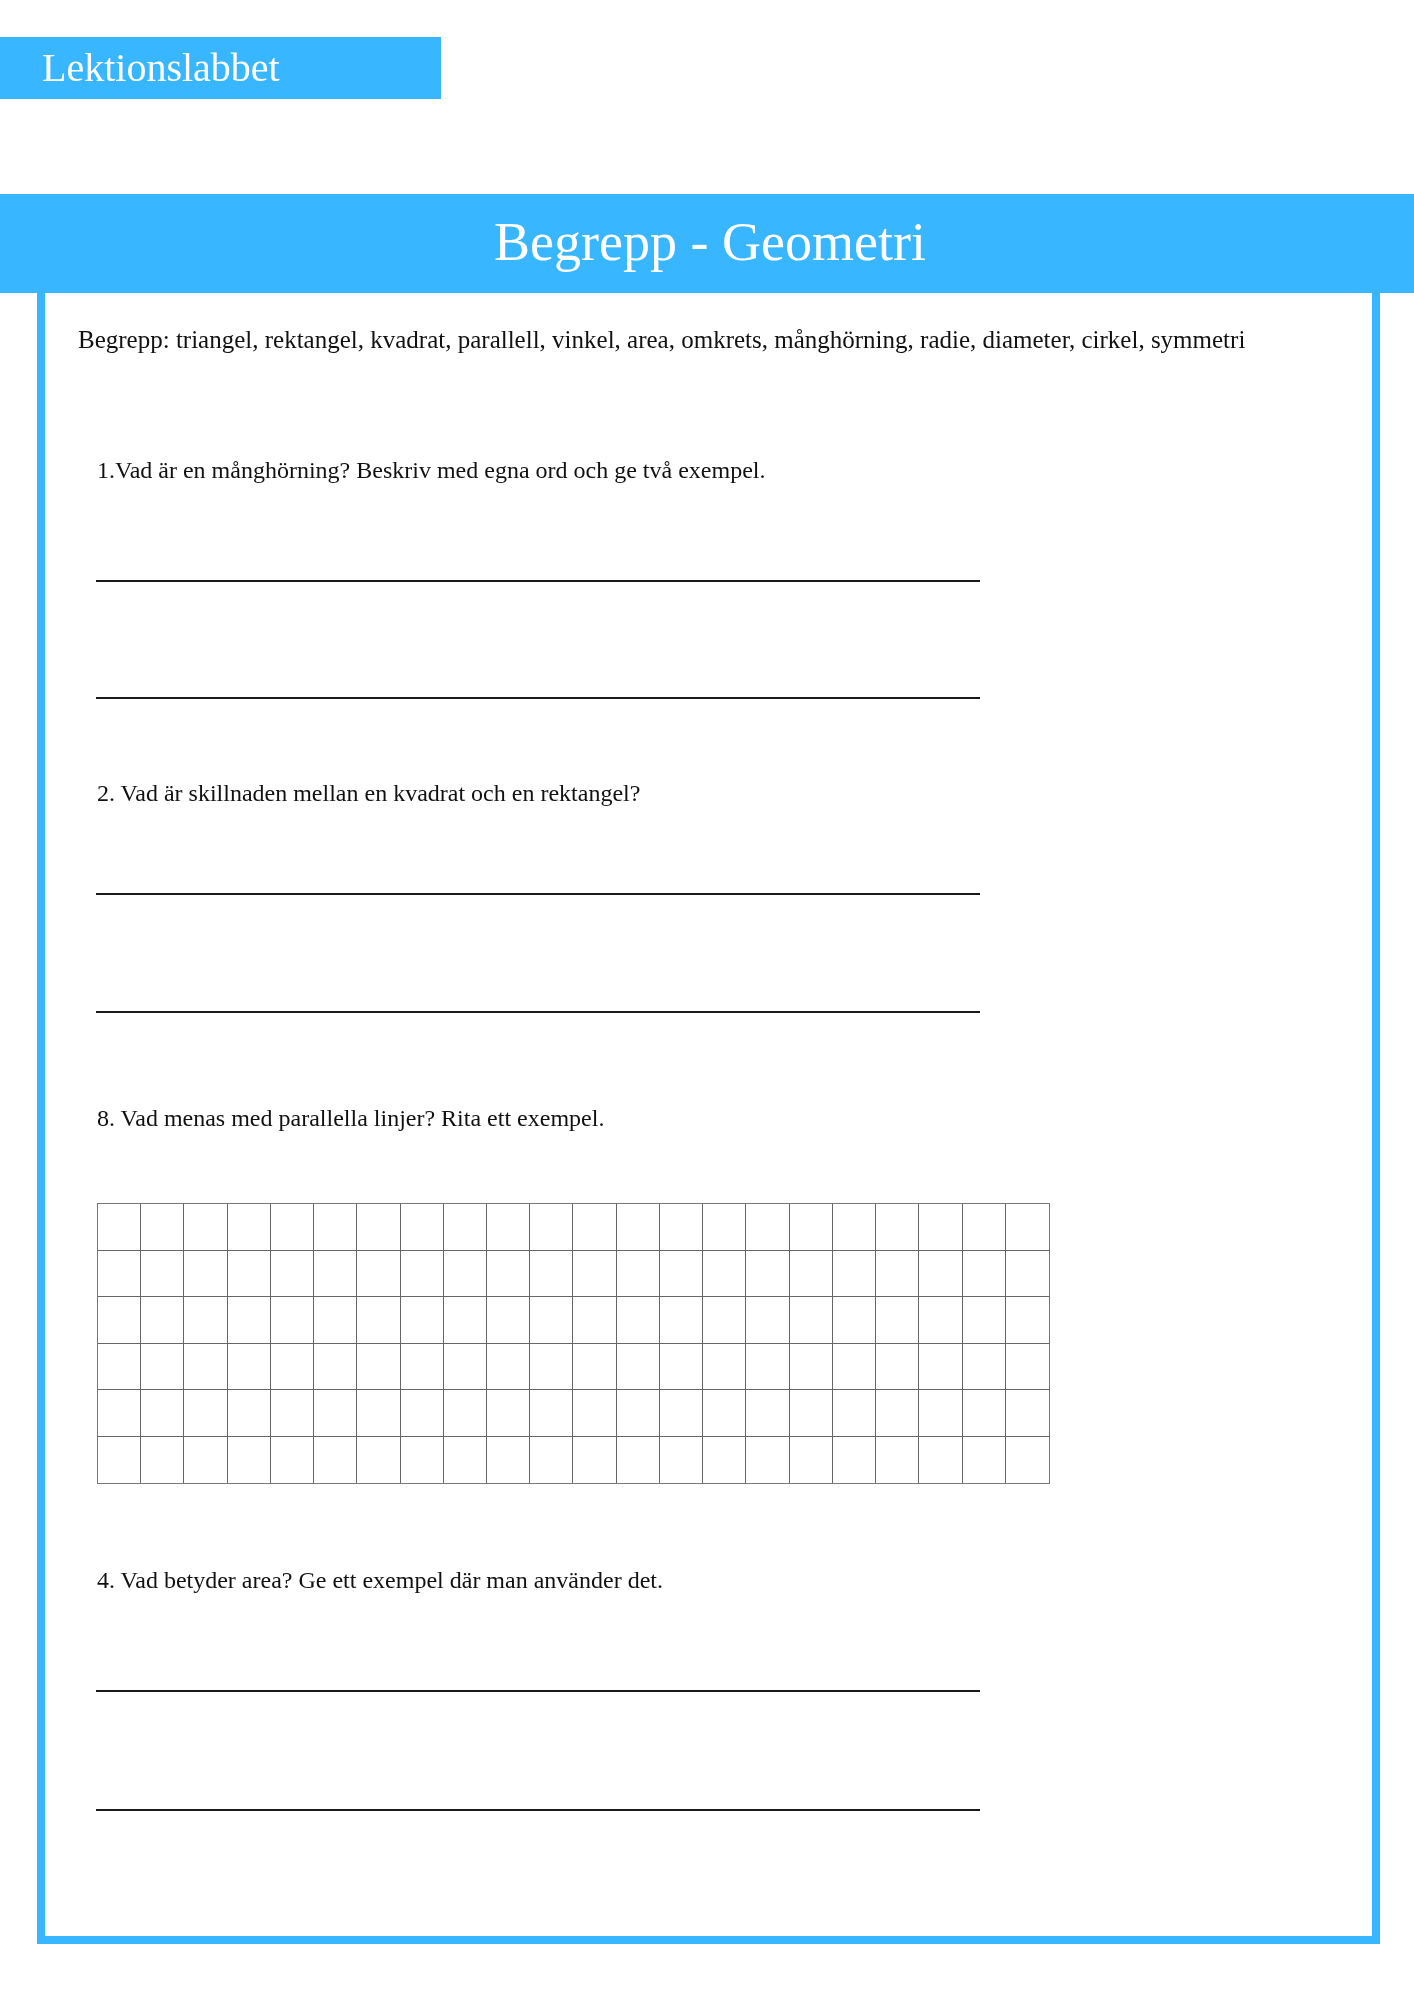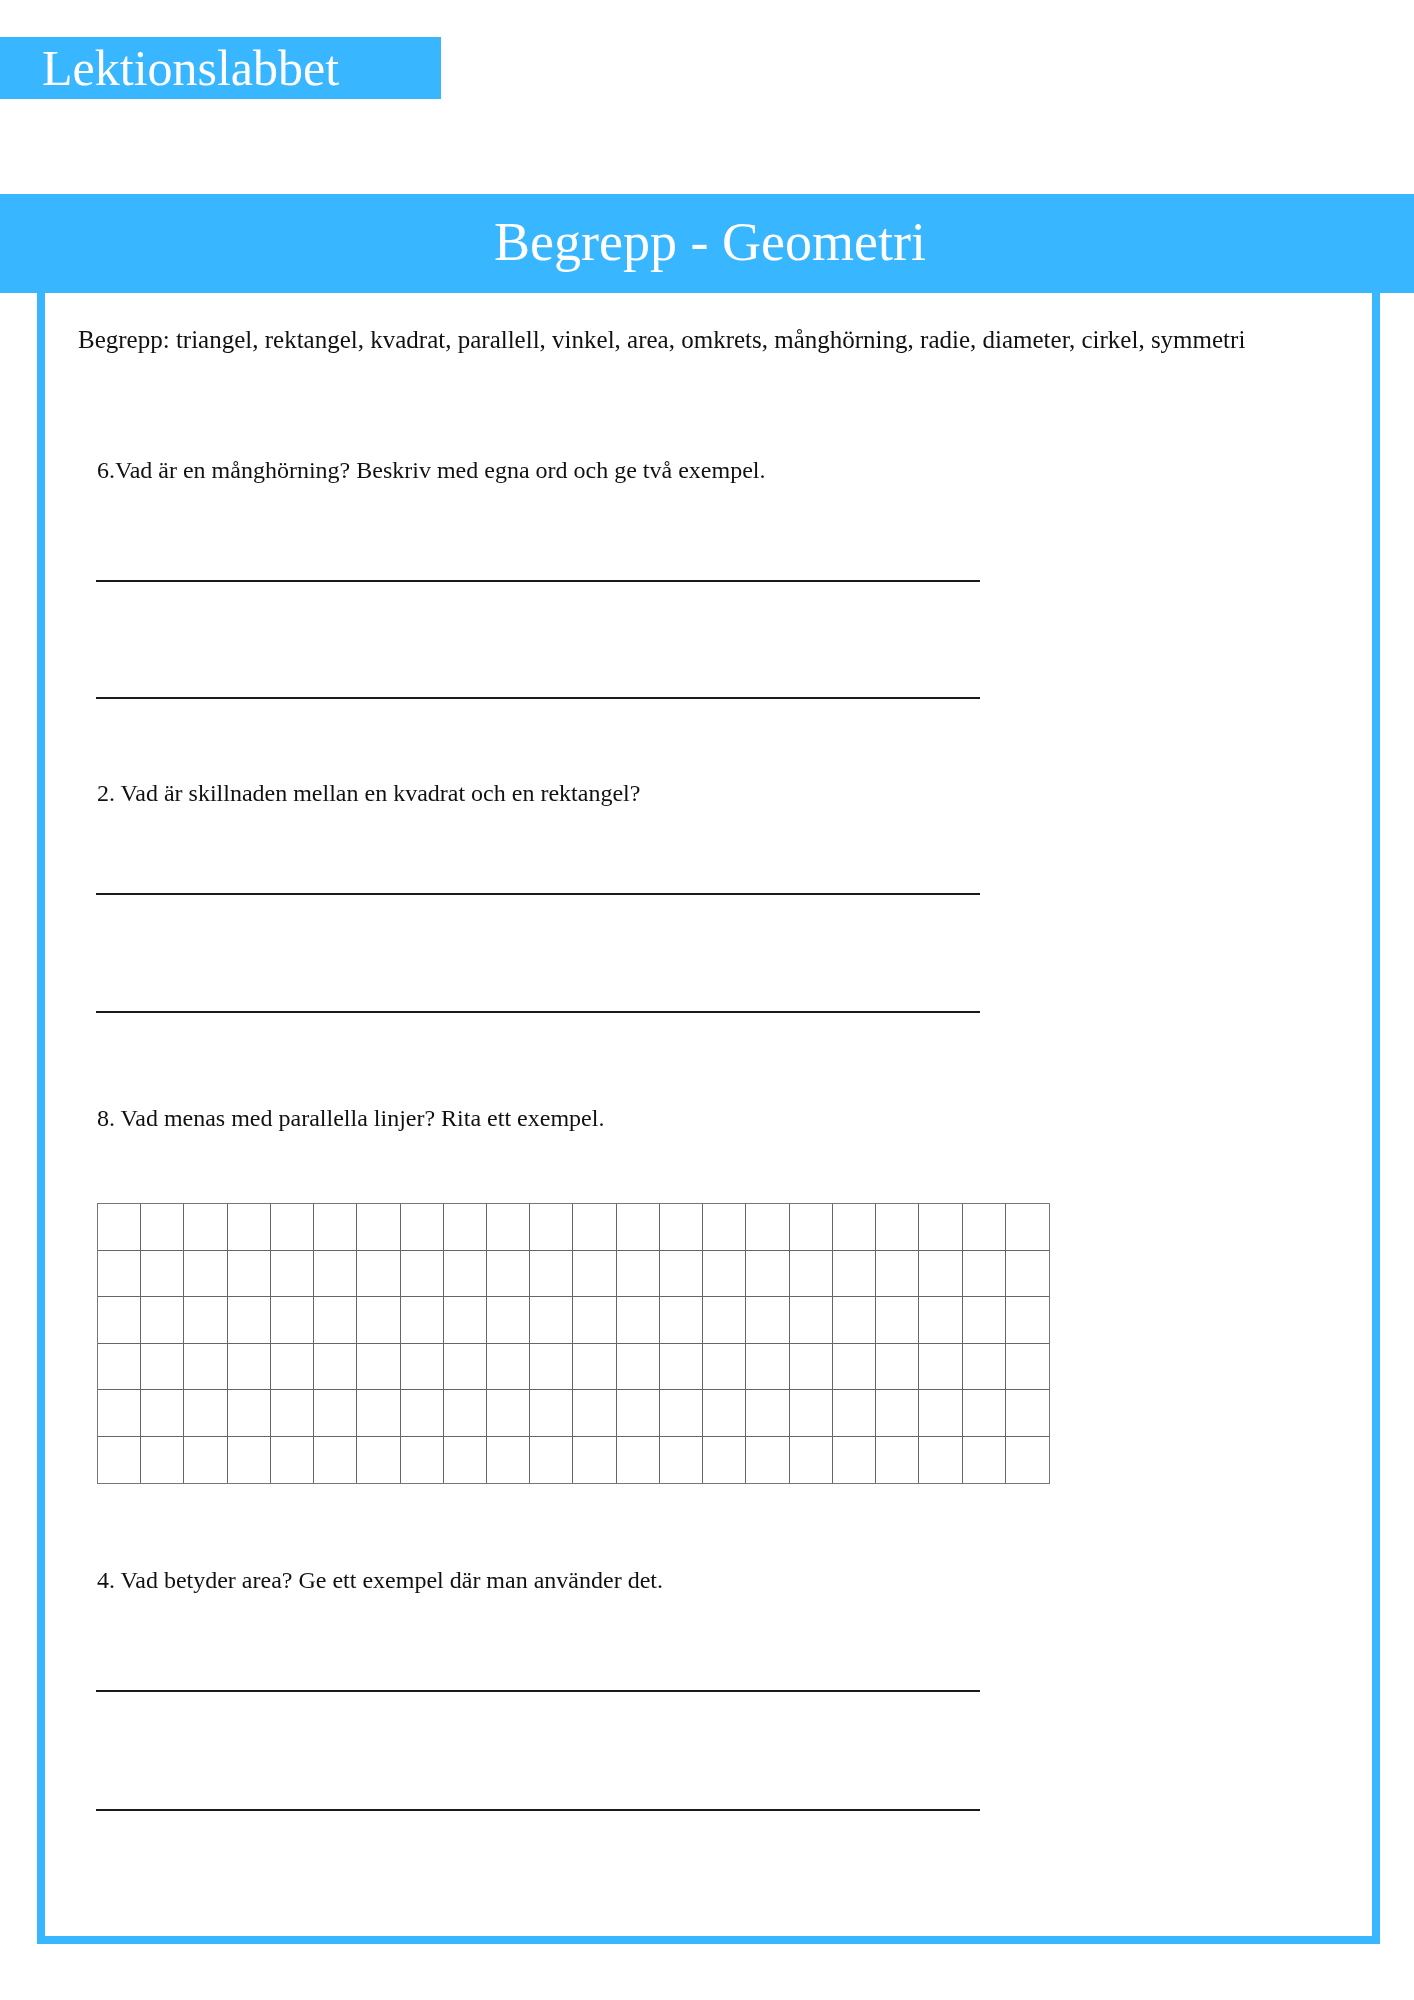--- a/index.html
+++ b/index.html
@@ -21,21 +21,21 @@
       top: 37px;
       width: 441px;
       height: 62px;
       background: #38B6FF;
     }
     .logo-text {
       position: absolute;
       left: 42px;
       top: 38px;
       font-family: "Liberation Serif", "DejaVu Serif", serif;
-      font-size: 50px;
+      font-size: 40px;
       line-height: 60px;
       color: #ffffff;
       white-space: nowrap;
     }
     .title-banner {
       position: absolute;
       left: 0;
       top: 194px;
       width: 1414px;
       height: 99px;
@@ -116,21 +116,21 @@
 <div class="logo-banner"></div>
 <div class="logo-text">Lektionslabbet</div>
 
 <div class="title-banner"></div>
 <div class="title-text">Begrepp - Geometri</div>
 
 <div class="frame"></div>
 
 <div class="intro">Begrepp: triangel, rektangel, kvadrat, parallell, vinkel, area, omkrets, månghörning, radie, diameter, cirkel, symmetri</div>
 
-<div class="question" style="top:455px;">6.Vad är en månghörning? Beskriv med egna ord och ge två exempel.</div>
+<div class="question" style="top:455px;">1.Vad är en månghörning? Beskriv med egna ord och ge två exempel.</div>
 <div class="answer-line" style="top:580px;"></div>
 <div class="answer-line" style="top:697px;"></div>
 
 <div class="question" style="top:767px;margin-top:11px;">2. Vad är skillnaden mellan en kvadrat och en rektangel?</div>
 <div class="answer-line" style="top:893px;"></div>
 <div class="answer-line" style="top:1011px;"></div>
 
 <div class="question" style="top:1103px;">8. Vad menas med parallella linjer? Rita ett exempel.</div>
 <div class="grid" id="drawing-grid" style="grid-template-columns: repeat(22, 1fr); grid-template-rows: repeat(6, 1fr);">
     <div class="grid-cell"></div>

